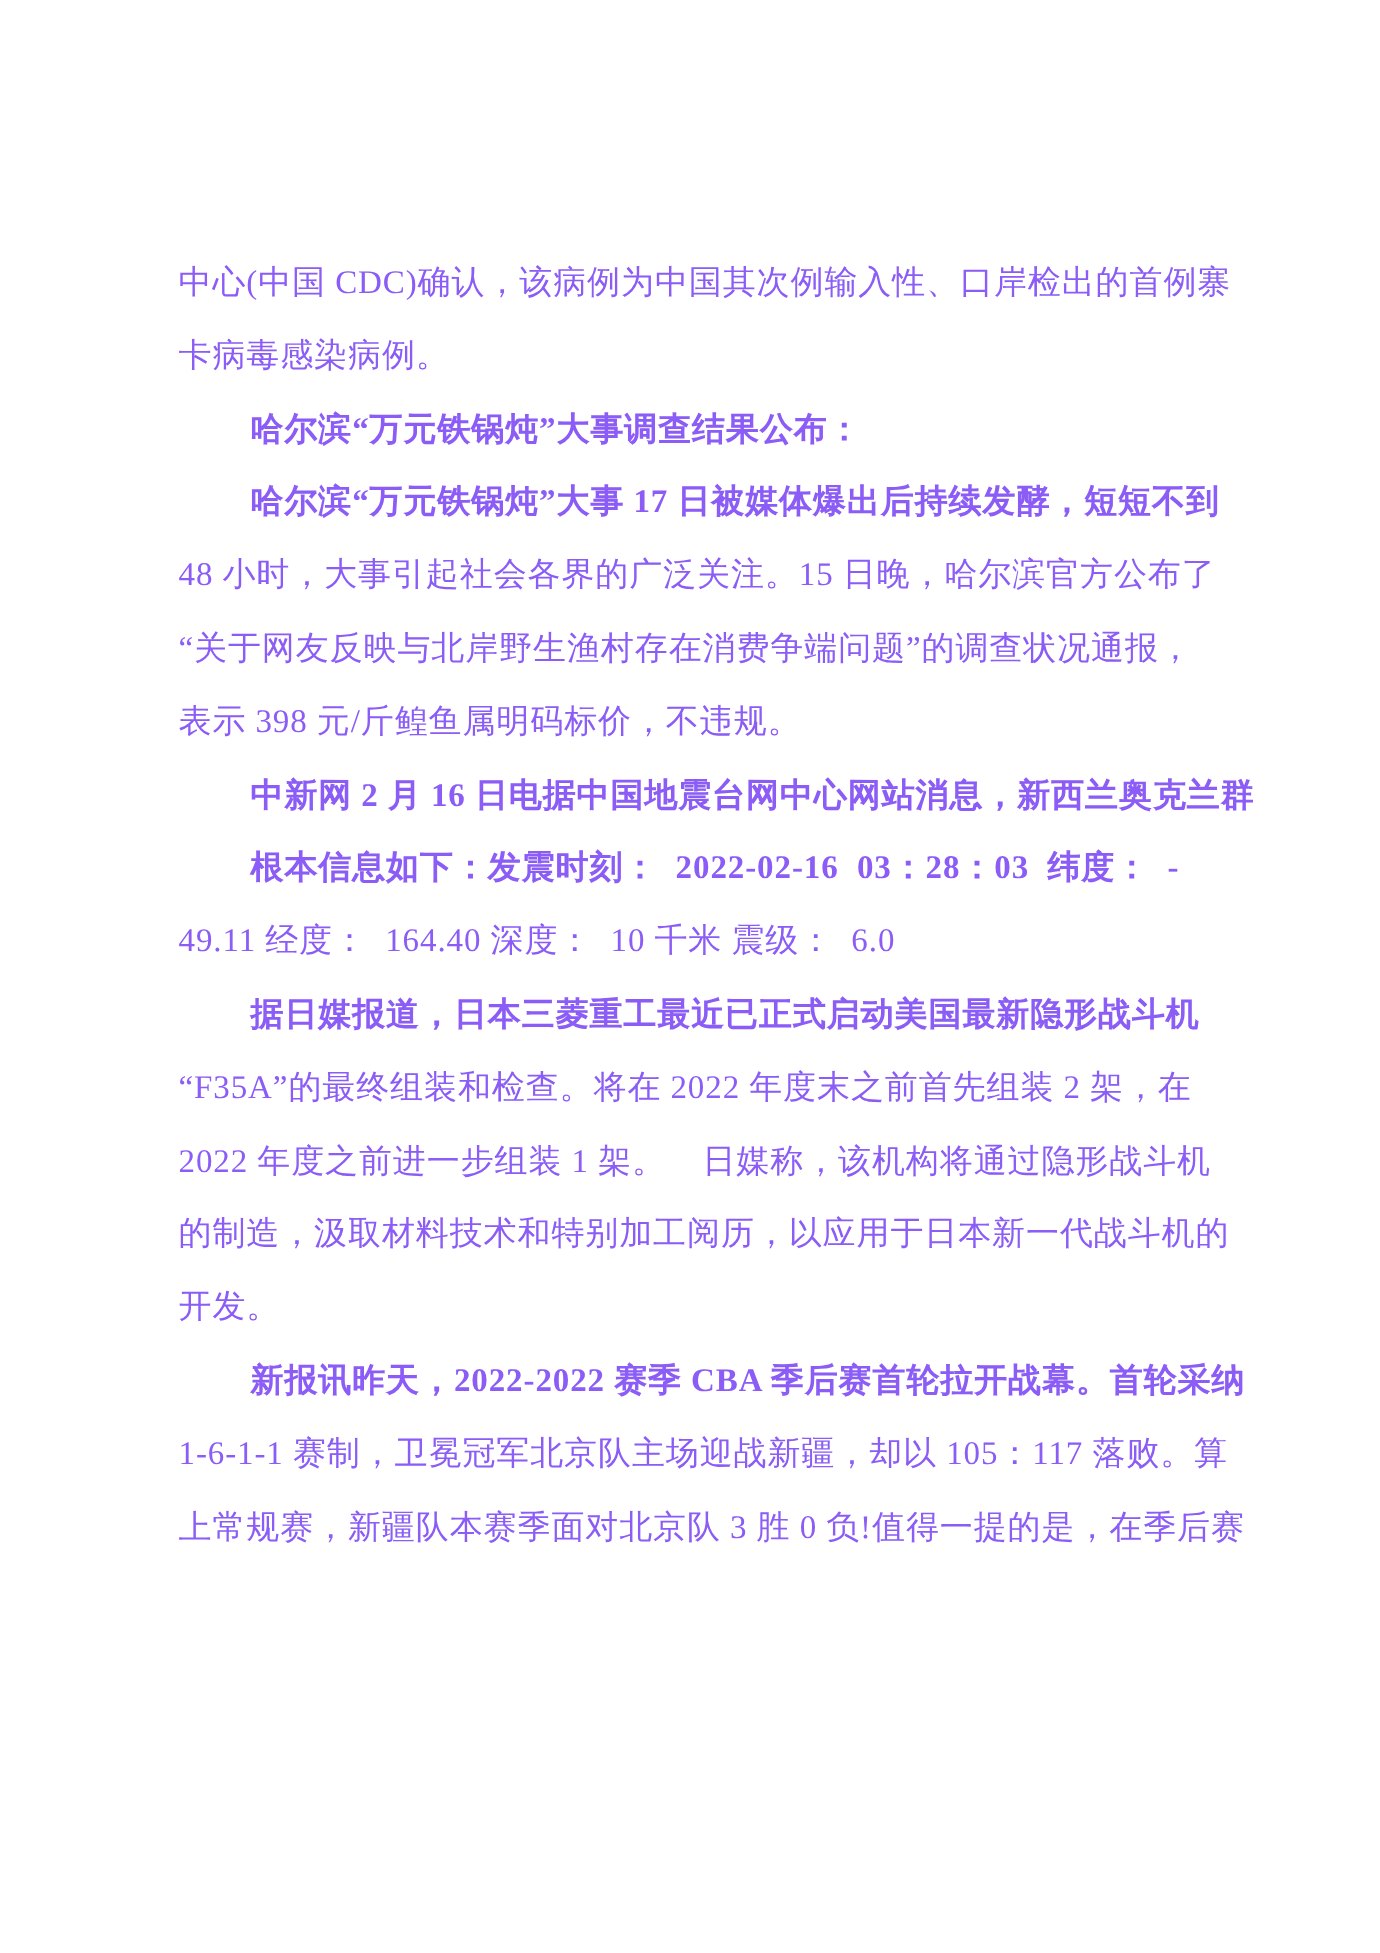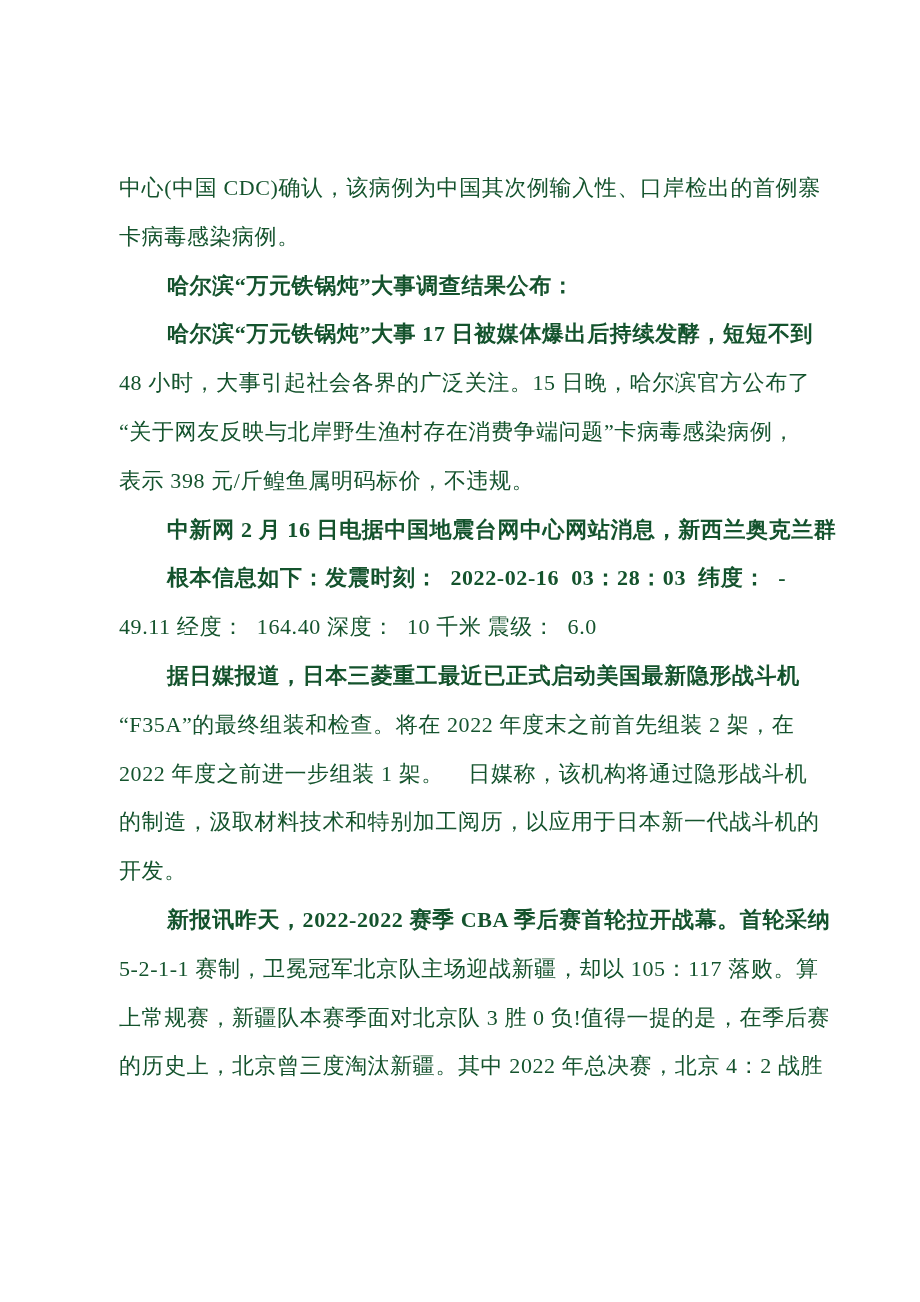--- a/index.html
+++ b/index.html
@@ -35,34 +35,33 @@
   }
   .line.indent {
     text-indent: 48px;
     font-weight: bold;
   }
 </style>
 </head>
 <body style="background: rgb(255, 255, 255);">
 
 <main class="page">
-  <div class="text-content" style="color: #14532d;">
+  <div class="text-content" style="color: #8b5cf6;">
       <div class="line">中心(中国 CDC)确认，该病例为中国其次例输入性、口岸检出的首例寨</div>
       <div class="line">卡病毒感染病例。</div>
       <div class="line indent">哈尔滨“万元铁锅炖”大事调查结果公布：</div>
       <div class="line indent">哈尔滨“万元铁锅炖”大事 17 日被媒体爆出后持续发酵，短短不到</div>
       <div class="line">48 小时，大事引起社会各界的广泛关注。15 日晚，哈尔滨官方公布了</div>
-      <div class="line">“关于网友反映与北岸野生渔村存在消费争端问题”卡病毒感染病例，</div>
+      <div class="line">“关于网友反映与北岸野生渔村存在消费争端问题”的调查状况通报，</div>
       <div class="line">表示 398 元/斤鳇鱼属明码标价，不违规。</div>
       <div class="line indent">中新网 2 月 16 日电据中国地震台网中心网站消息，新西兰奥克兰群</div>
       <div class="line indent">根本信息如下：发震时刻：  2022-02-16  03：28：03  纬度：  -</div>
       <div class="line">49.11 经度：  164.40 深度：  10 千米 震级：  6.0</div>
       <div class="line indent">据日媒报道，日本三菱重工最近已正式启动美国最新隐形战斗机</div>
       <div class="line">“F35A”的最终组装和检查。将在 2022 年度末之前首先组装 2 架，在</div>
       <div class="line">2022 年度之前进一步组装 1 架。    日媒称，该机构将通过隐形战斗机</div>
       <div class="line">的制造，汲取材料技术和特别加工阅历，以应用于日本新一代战斗机的</div>
       <div class="line">开发。</div>
       <div class="line indent">新报讯昨天，2022-2022 赛季 CBA 季后赛首轮拉开战幕。首轮采纳</div>
-      <div class="line">5-2-1-1 赛制，卫冕冠军北京队主场迎战新疆，却以 105：117 落败。算</div>
+      <div class="line">1-6-1-1 赛制，卫冕冠军北京队主场迎战新疆，却以 105：117 落败。算</div>
       <div class="line">上常规赛，新疆队本赛季面对北京队 3 胜 0 负!值得一提的是，在季后赛</div>
-      <div class="line">的历史上，北京曾三度淘汰新疆。其中 2022 年总决赛，北京 4：2 战胜</div>
     </div>
 </main>
 
 </body></html>

